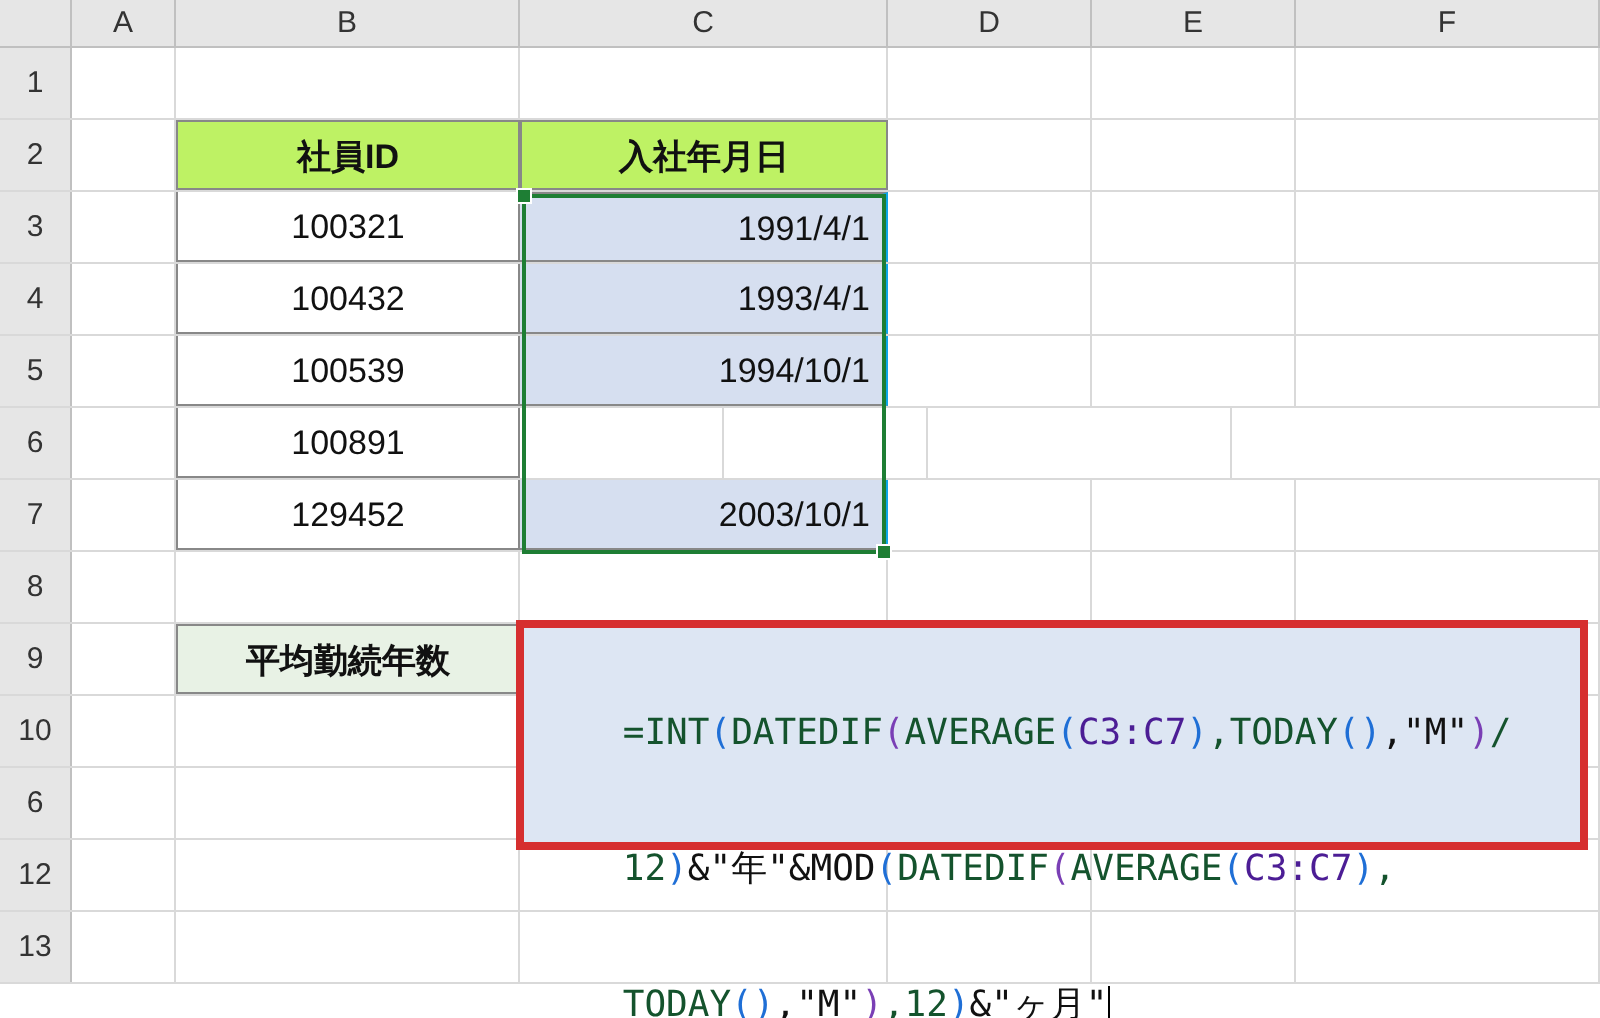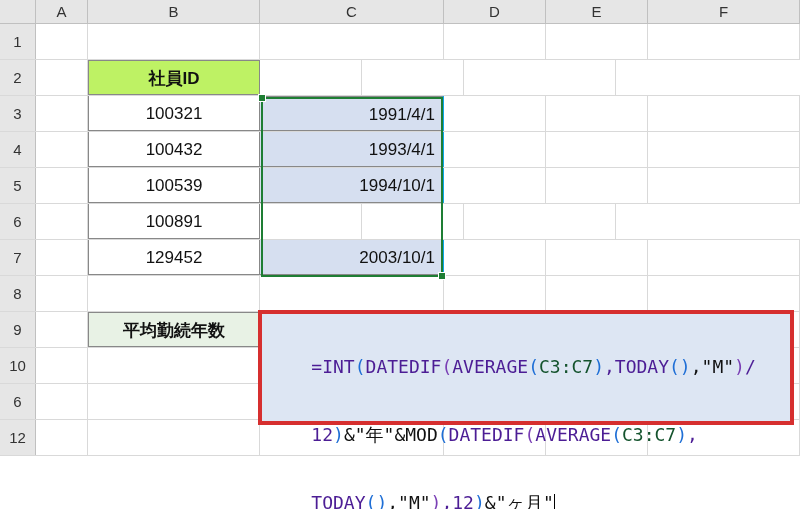--- a/index.html
+++ b/index.html
@@ -115,24 +115,24 @@
     position: absolute;
     background: #dde6f3;
     border: 4px solid #d62f2f;
     font-family: "Consolas","Yu Gothic",monospace;
     font-size: 18px;
     line-height: 34px;
     padding: 2px 6px;
     color: #111;
     white-space: pre-wrap;
   }
-  .k-fn { color: #4c1d95; }
+  .k-fn { color: #14532d; }
   .k-paren-b { color: #1f6fd6; }
   .k-paren-p { color: #7a3fb5; }
-  .k-ref { color: #14532d; }
+  .k-ref { color: #4c1d95; }
   .k-str { color: #111; }
   .caret {
     display: inline-block;
     width: 1px;
     height: 20px;
     background: #000;
     vertical-align: middle;
   }
 </style>
 </head>
@@ -157,20 +157,21 @@
     <div class="cell col-C"></div>
     <div class="cell col-D"></div>
     <div class="cell col-E"></div>
     <div class="cell col-F"></div>
   </div>
 
   <div class="row">
     <div class="row-header">2</div>
     <div class="cell col-A"></div>
     <div class="cell col-B hdr-cell">社員ID</div>
+    <div class="cell col-C hdr-cell">入社年月日</div>
     <div class="cell col-D"></div>
     <div class="cell col-E"></div>
     <div class="cell col-F"></div>
   </div>
 
   <div class="row">
     <div class="row-header">3</div>
     <div class="cell col-A"></div>
     <div class="cell col-B data-b">100321</div>
     <div class="cell col-C data-c first">1991/4/1</div>
@@ -261,20 +262,29 @@
   <div class="row">
     <div class="row-header">12</div>
     <div class="cell col-A"></div>
     <div class="cell col-B"></div>
     <div class="cell col-C"></div>
     <div class="cell col-D"></div>
     <div class="cell col-E"></div>
     <div class="cell col-F"></div>
   </div>
 
+  <div class="row">
+    <div class="row-header">13</div>
+    <div class="cell col-A"></div>
+    <div class="cell col-B"></div>
+    <div class="cell col-C"></div>
+    <div class="cell col-D"></div>
+    <div class="cell col-E"></div>
+    <div class="cell col-F"></div>
+  </div>
 
   <div class="active-range-outline" style="left:261px; top:97px; width:182px; height:180px;"></div>
   <div class="active-handle" style="left:258px; top:94px;"></div>
   <div class="active-handle" style="left:438px; top:272px;"></div>
 
   <div class="formula-box" style="left:258px; top:310px; width:536px; height:115px;">
     <span class="k-fn">=INT</span><span class="k-paren-b">(</span><span class="k-fn">DATEDIF</span><span class="k-paren-p">(</span><span class="k-fn">AVERAGE</span><span class="k-paren-b">(</span><span class="k-ref">C3:C7</span><span class="k-paren-b">)</span><span class="k-fn">,TODAY</span><span class="k-paren-b">()</span><span class="k-str">,"M"</span><span class="k-paren-p">)</span><span class="k-fn">/</span><br>
     <span class="k-fn">12</span><span class="k-paren-b">)</span><span class="k-str">&amp;"年"&amp;MOD</span><span class="k-paren-b">(</span><span class="k-fn">DATEDIF</span><span class="k-paren-p">(</span><span class="k-fn">AVERAGE</span><span class="k-paren-b">(</span><span class="k-ref">C3:C7</span><span class="k-paren-b">)</span><span class="k-fn">,</span><br>
     <span class="k-fn">TODAY</span><span class="k-paren-b">()</span><span class="k-str">,"M"</span><span class="k-paren-p">)</span><span class="k-fn">,12</span><span class="k-paren-b">)</span><span class="k-str">&amp;"ヶ月"</span><span class="caret"></span>
   </div>

